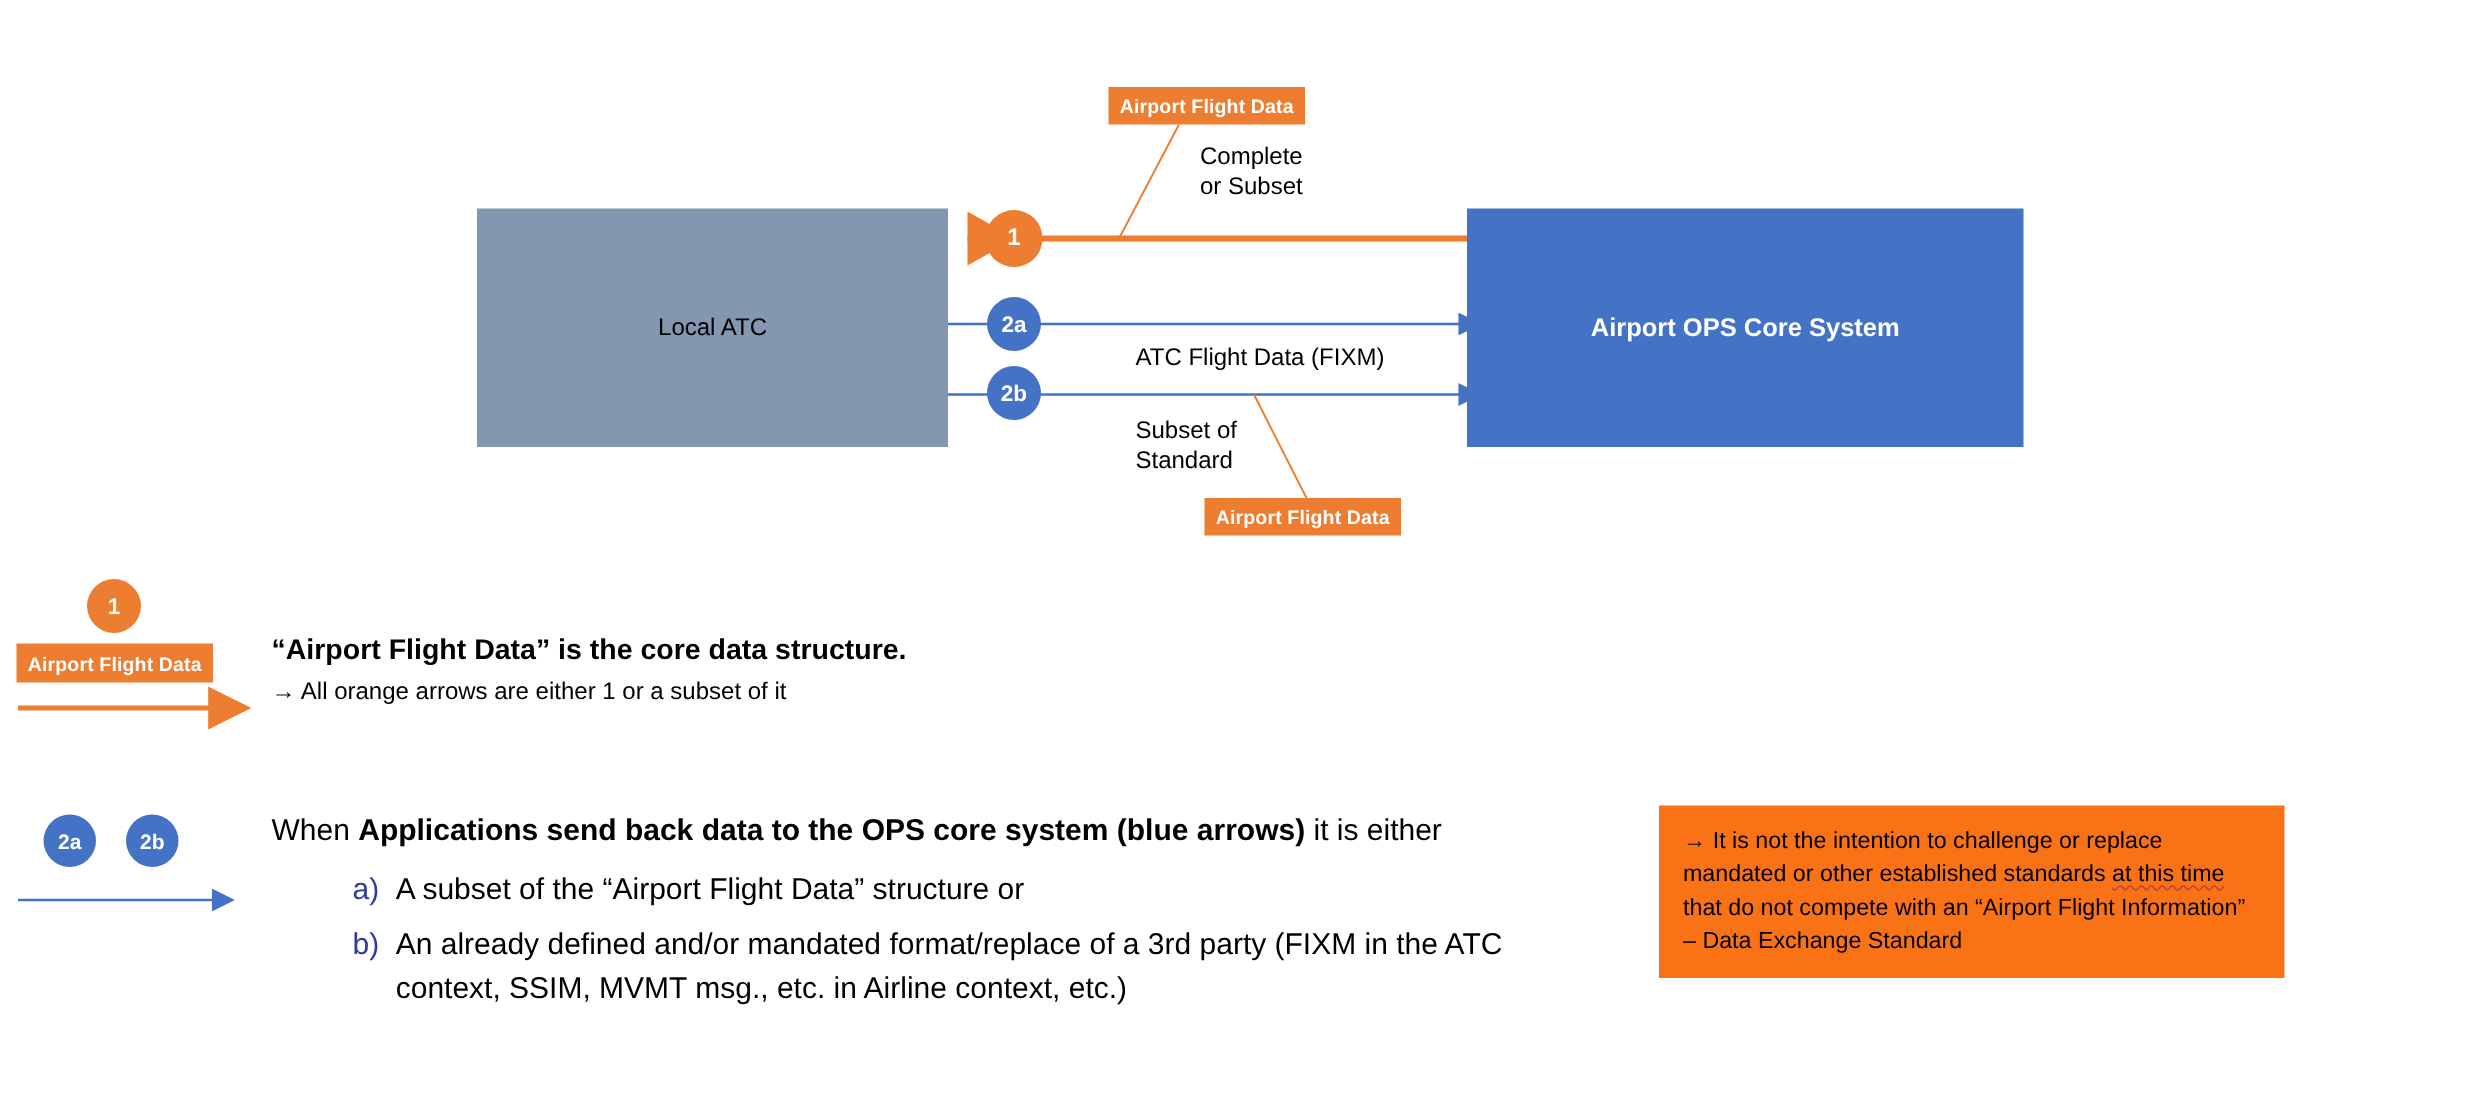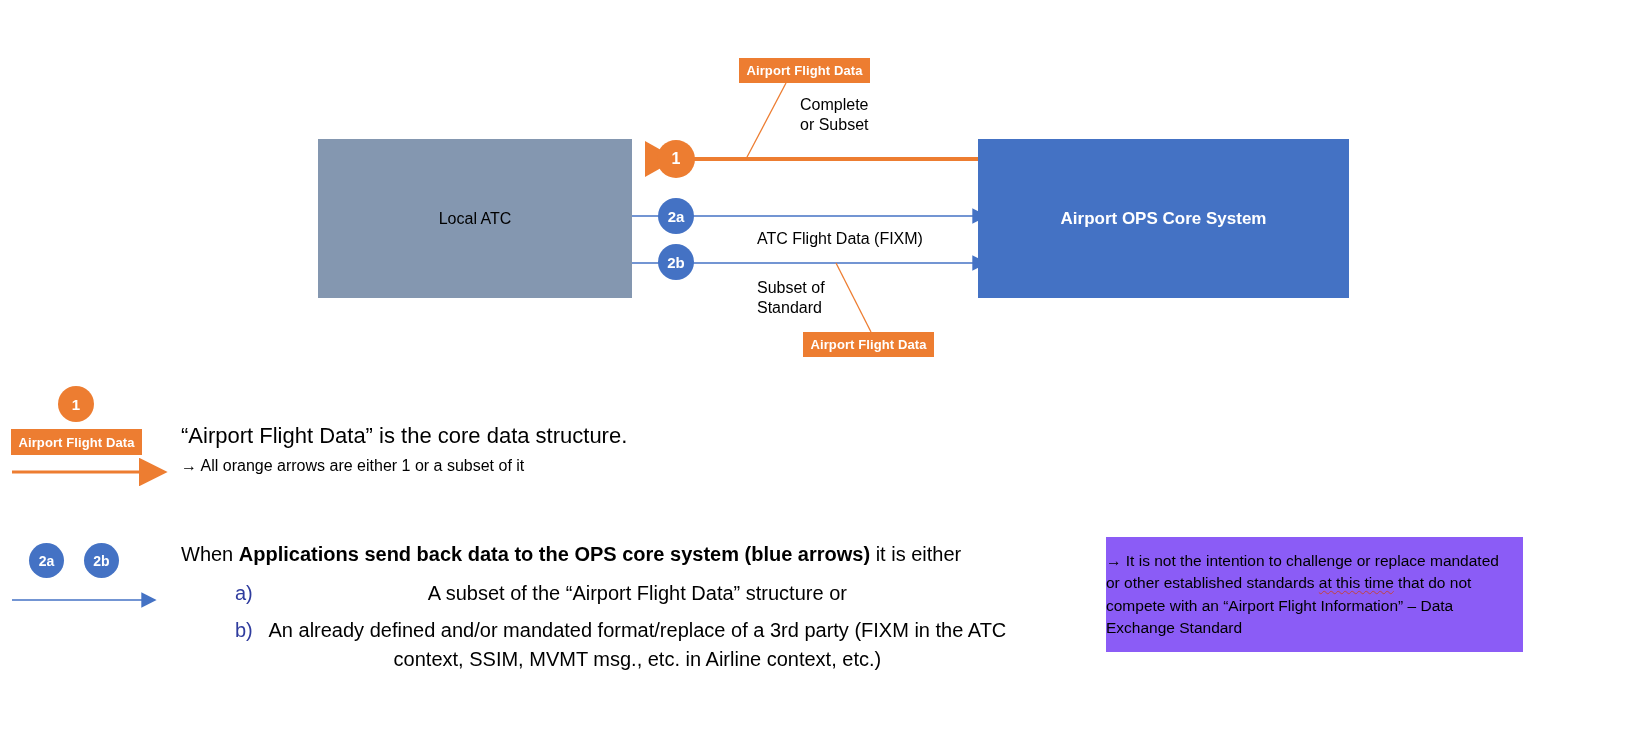--- a/index.html
+++ b/index.html
@@ -99,22 +99,22 @@
   #cap-atc-fixm        { left: 757px; top: 201px; margin-top: 28px; }
   #cap-subset-standard { left: 757px; top: 278px; width: 120px; }
 
   
   #legend-block-1 {
     position: absolute;
     left: 181px; top: 420px;
     width: 700px;
   }
   #legend-block-1 .head {
-    font-size: 22px;
-    font-weight: normal;
+    font-size: 19px;
+    font-weight: bold;
     line-height: 1.45;
   }
   #legend-block-1 .sub {
     font-size: 16px;
     line-height: 1.45;
     margin-top: 2px;
   }
 
   #legend-block-2 {
     position: absolute;
@@ -134,32 +134,32 @@
     display: flex;
     align-items: flex-start;
     margin-bottom: 8px;
     padding-left: 54px;
   }
   .ol-list .marker {
     color: #2F3C9E;
     margin-right: 11px;
     flex: 0 0 auto;
   }
-  .ol-list .item-text { flex: 1 1 auto; text-align: center; }
+  .ol-list .item-text { flex: 1 1 auto; }
 
   
   #callout-yellow {
     position: absolute;
     left: 1106px; top: 537px;
     width: 417px;
     min-height: 98px;
-    background: #8b5cf6;
+    background: #f97316;
     font-size: 15.5px;
     line-height: 1.45;
-    padding: 13px 16px 12px 0;
+    padding: 13px 16px 12px 16px;
     box-sizing: border-box;
   }
   .squiggle {
     text-decoration: underline;
     text-decoration-style: wavy;
     text-decoration-color: #C4423A;
     text-decoration-thickness: 1px;
     text-underline-offset: 2px;
   }
 </style>

